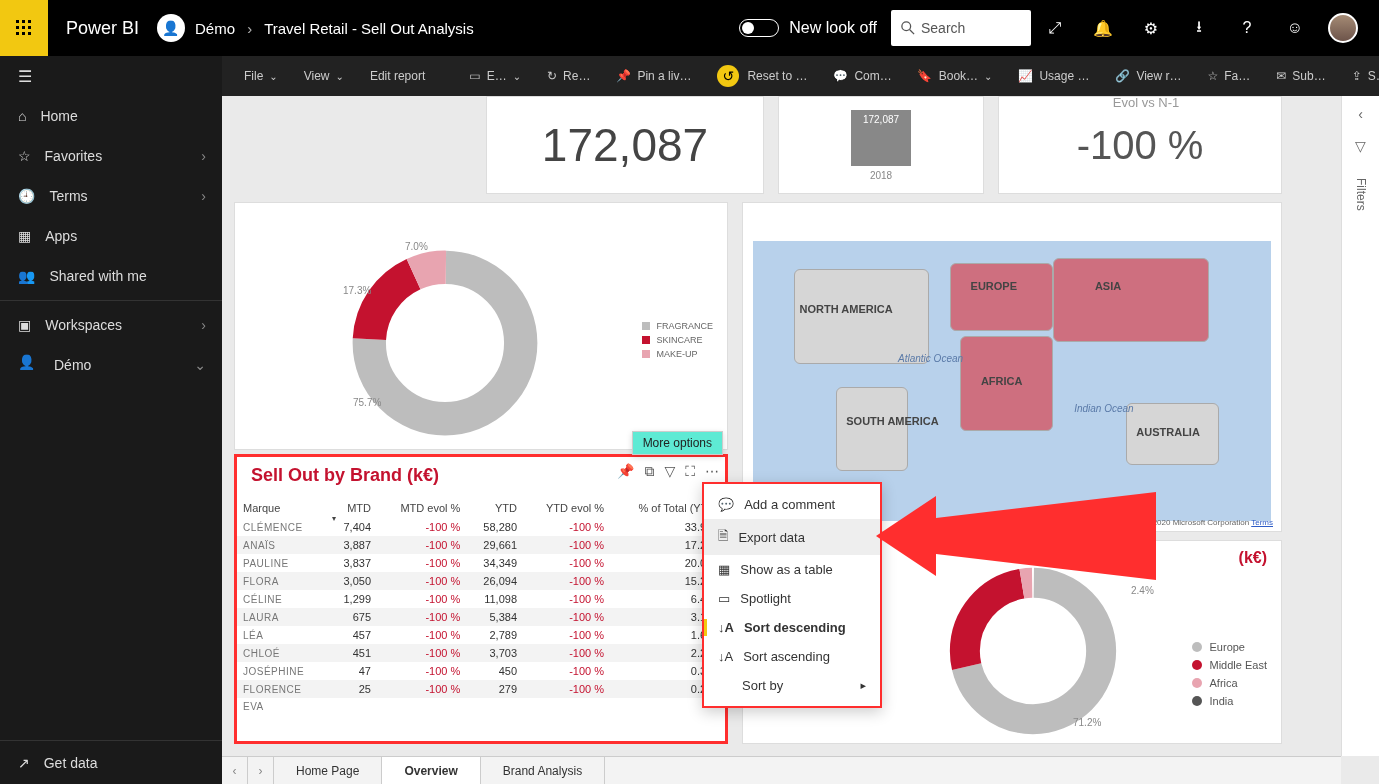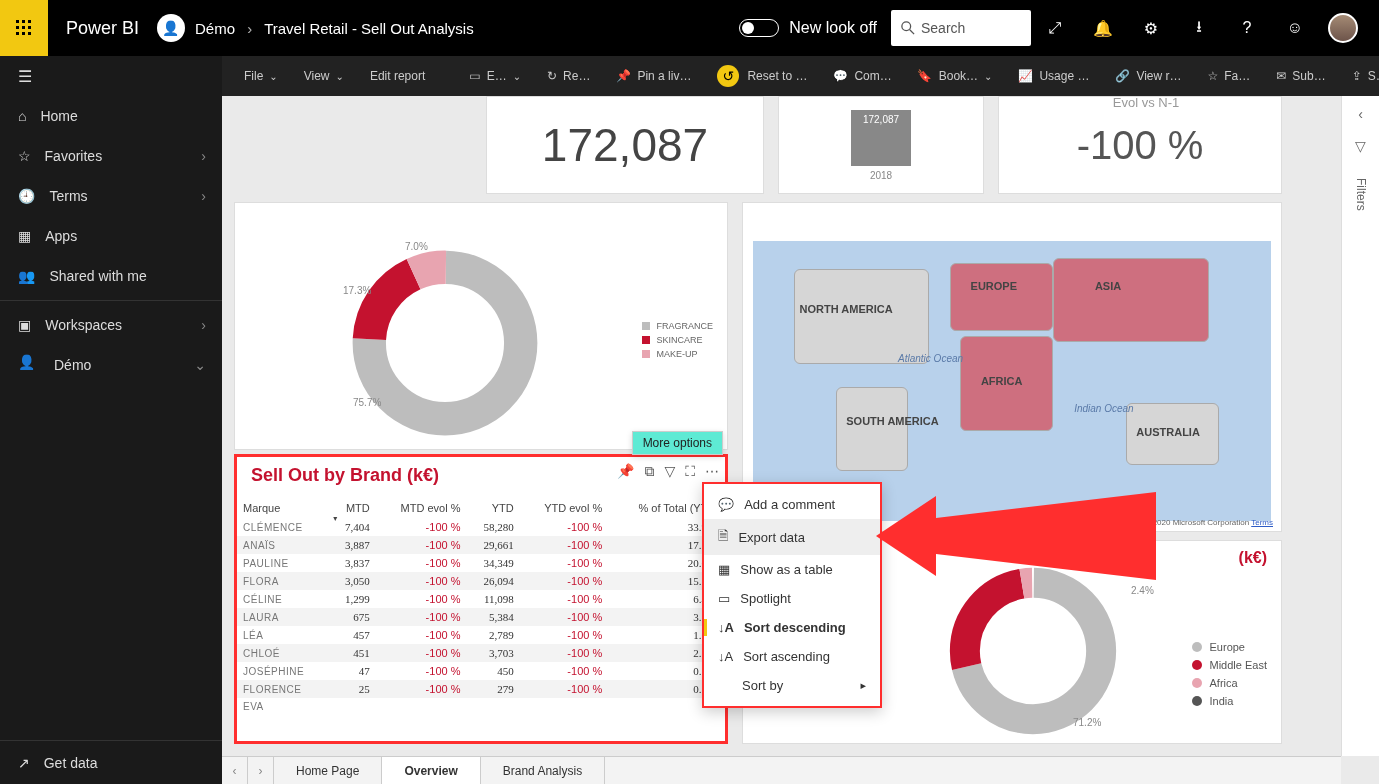--- a/index.html
+++ b/index.html
@@ -69,21 +69,21 @@
   .tooltip { position: absolute; top: -26px; right: 2px; background: #5eead4; border: 1px solid #ccc; padding: 4px 10px; font-size: 12px; color: #222; box-shadow: 0 2px 6px rgba(0,0,0,.15); }
 
   
   table.brand { width: 100%; border-collapse: collapse; font-size: 11px; }
   table.brand th { text-align: left; color: #444; font-weight: 400; padding: 4px 6px; }
   table.brand th.sort { position: relative; }
   table.brand th.sort::after { content: "▾"; position: absolute; left: 4px; top: 16px; font-size: 8px; }
   table.brand td { padding: 3px 6px; }
   table.brand tr:nth-child(even) td { background: #f3f3f3; }
   table.brand .name { color: #777; font-size: 10px; letter-spacing: .5px; }
-  table.brand .num { text-align: right; font-family: Liberation Serif, serif; }
+  table.brand .num { text-align: right; }
   table.brand .neg { color: #c4122f; text-align: right; }
 
   
   .ctxmenu { position: absolute; left: 480px; top: 386px; width: 180px; background: #fff; border: 2px solid #ff2e2e; box-shadow: 0 4px 14px rgba(0,0,0,.2); z-index: 50; padding: 6px 0; font-size: 13px; color: #333; }
   .ctxmenu .mi { display: flex; align-items: center; gap: 10px; padding: 7px 14px; cursor: pointer; position: relative; }
   .ctxmenu .mi:hover, .ctxmenu .mi.sel { background: #eee; }
   .ctxmenu .mi.bold { font-weight: 700; }
   .ctxmenu .mi .ybar { position: absolute; left: 0; top: 6px; bottom: 6px; width: 3px; background: #f2c811; }
   .ctxmenu .mi .rar { margin-left: auto; font-size: 11px; }
 

